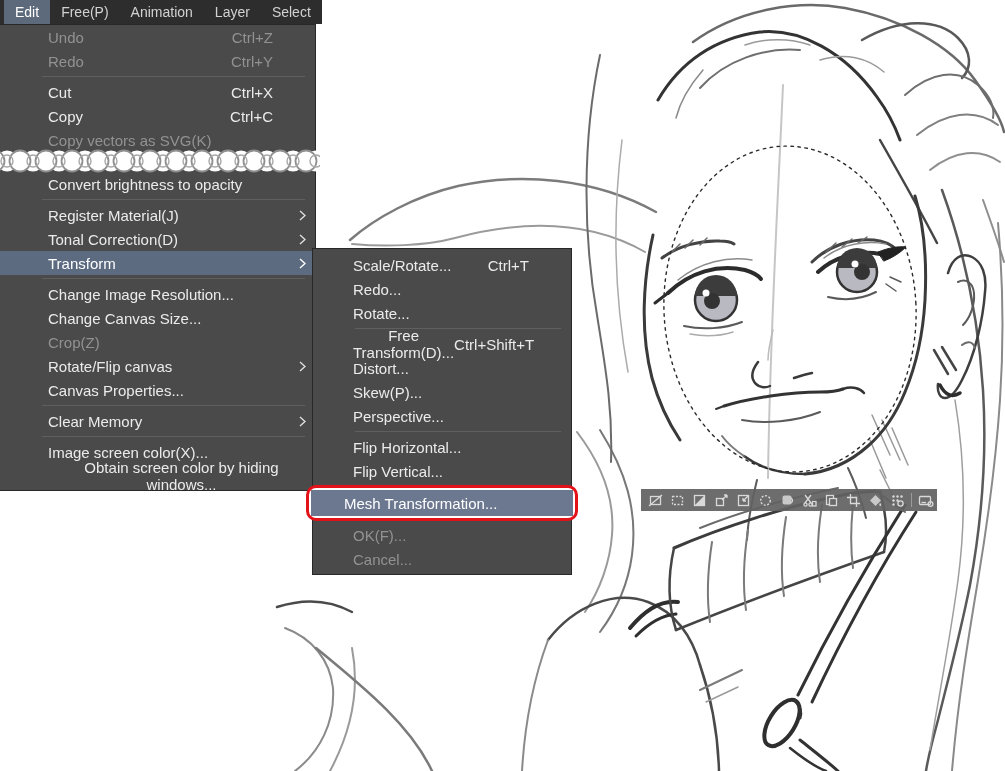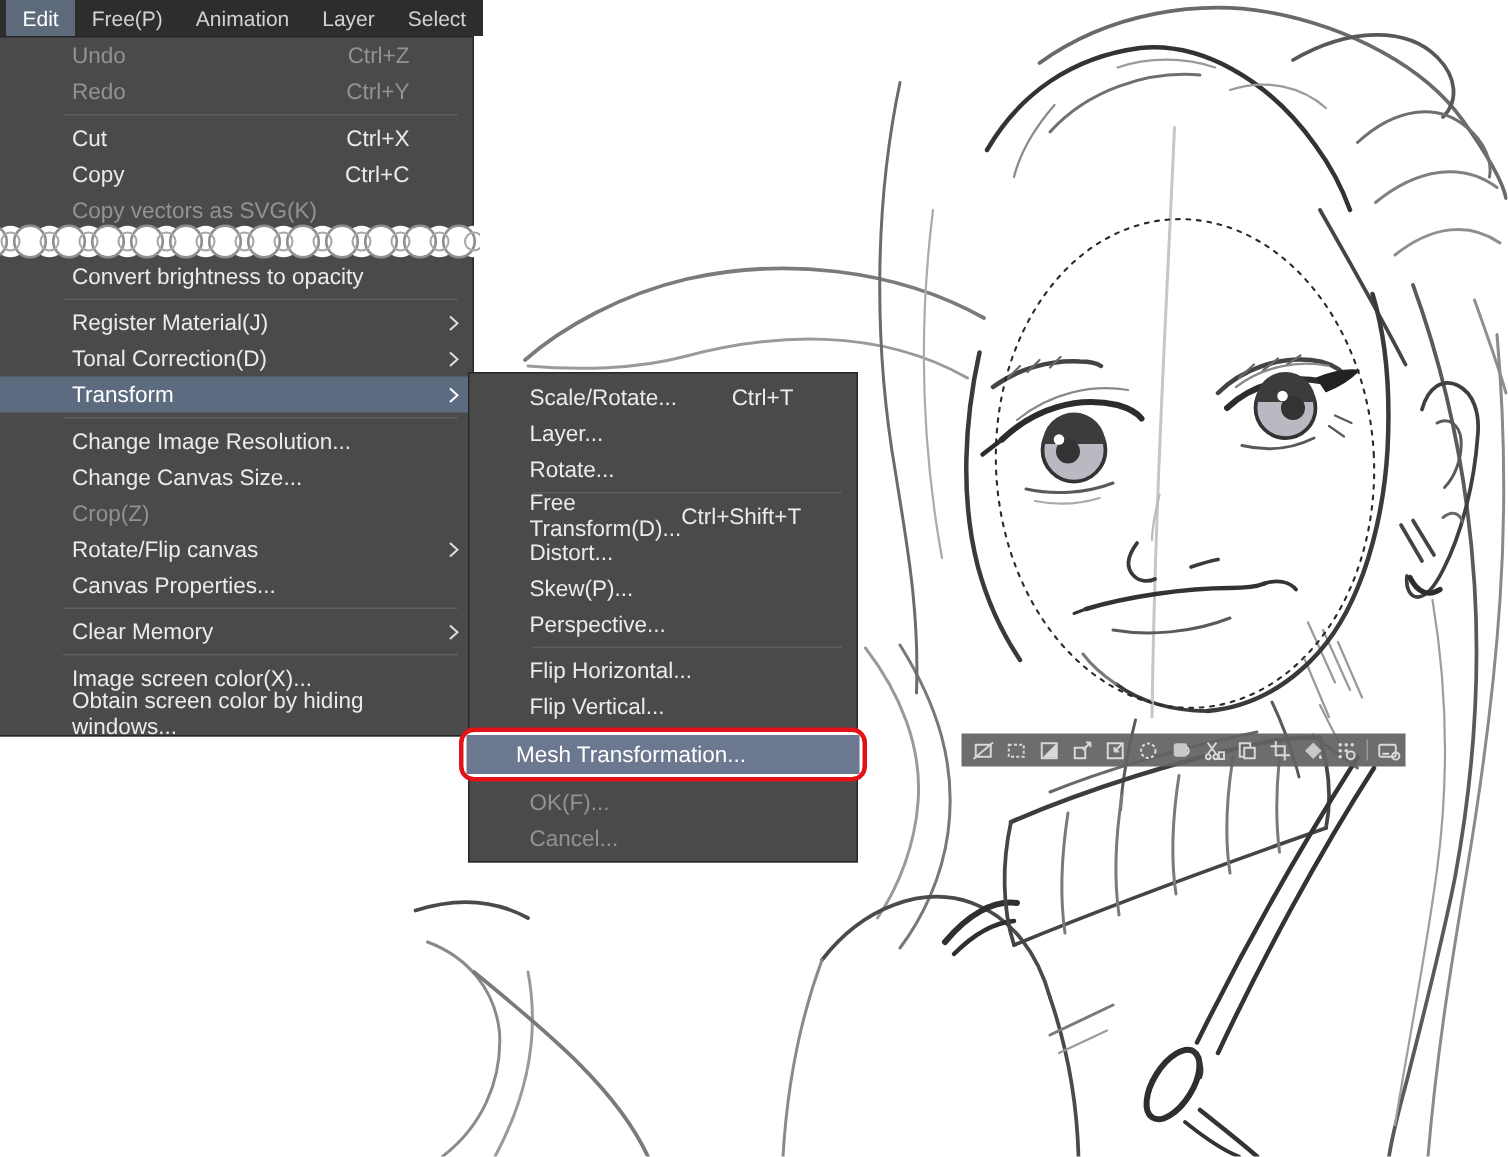--- a/index.html
+++ b/index.html
@@ -1,18 +1,18 @@
 <!DOCTYPE html>
 <html><head>
 <meta charset="utf-8">
 <style>
   html,body{margin:0;padding:0;}
   body{width:1005px;height:771px;overflow:hidden;background:#fff;position:relative;
        font-family:"Liberation Sans",sans-serif;-webkit-font-smoothing:antialiased;}
-  .stage{position:absolute;inset:0;}
+  .stage{position:absolute;inset:0;text-align:center;}
   
   .art{position:absolute;left:0;top:0;z-index:0;}
   
   .seltb{position:absolute;left:641px;top:489px;width:296px;height:22px;z-index:1;
          background:rgba(98,98,98,.93);display:flex;align-items:center;padding:0 3px;box-sizing:border-box;}
   .seltb .ic{width:22px;height:22px;display:flex;align-items:center;justify-content:center;flex:0 0 auto;}
   .seltb .vsep{width:1px;height:14px;background:#9a9a9a;margin:0 3px;flex:0 0 auto;}
   
   .menubar{position:absolute;left:0;top:0;width:318px;height:24px;background:#2d2d2d;z-index:3;
            display:flex;align-items:stretch;padding-left:4px;overflow:hidden;white-space:nowrap;}
@@ -414,21 +414,21 @@
         <span>Obtain screen color by hiding windows...</span>
       </div>
   </div>
 
   <div class="panel sub-panel">
     <div class="mi">
         <span>Scale/Rotate...</span>
         <span class="sc">Ctrl+T</span>
       </div>
     <div class="mi">
-        <span>Layer...</span>
+        <span>Redo...</span>
       </div>
     <div class="mi">
         <span>Rotate...</span>
       </div>
     <div class="msep"></div>
     <div class="mi">
         <span>Free Transform(D)...</span>
         <span class="sc" style="margin-right:38px">Ctrl+Shift+T</span>
       </div>
     <div class="mi">

